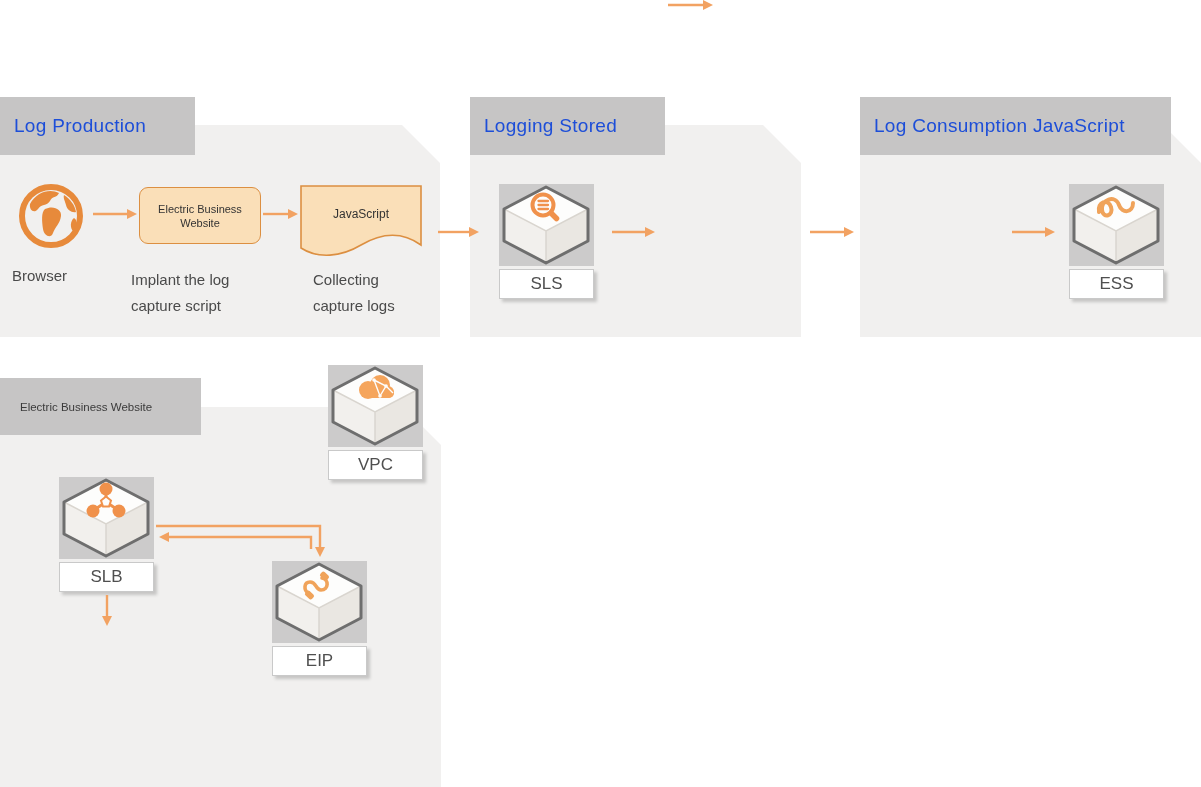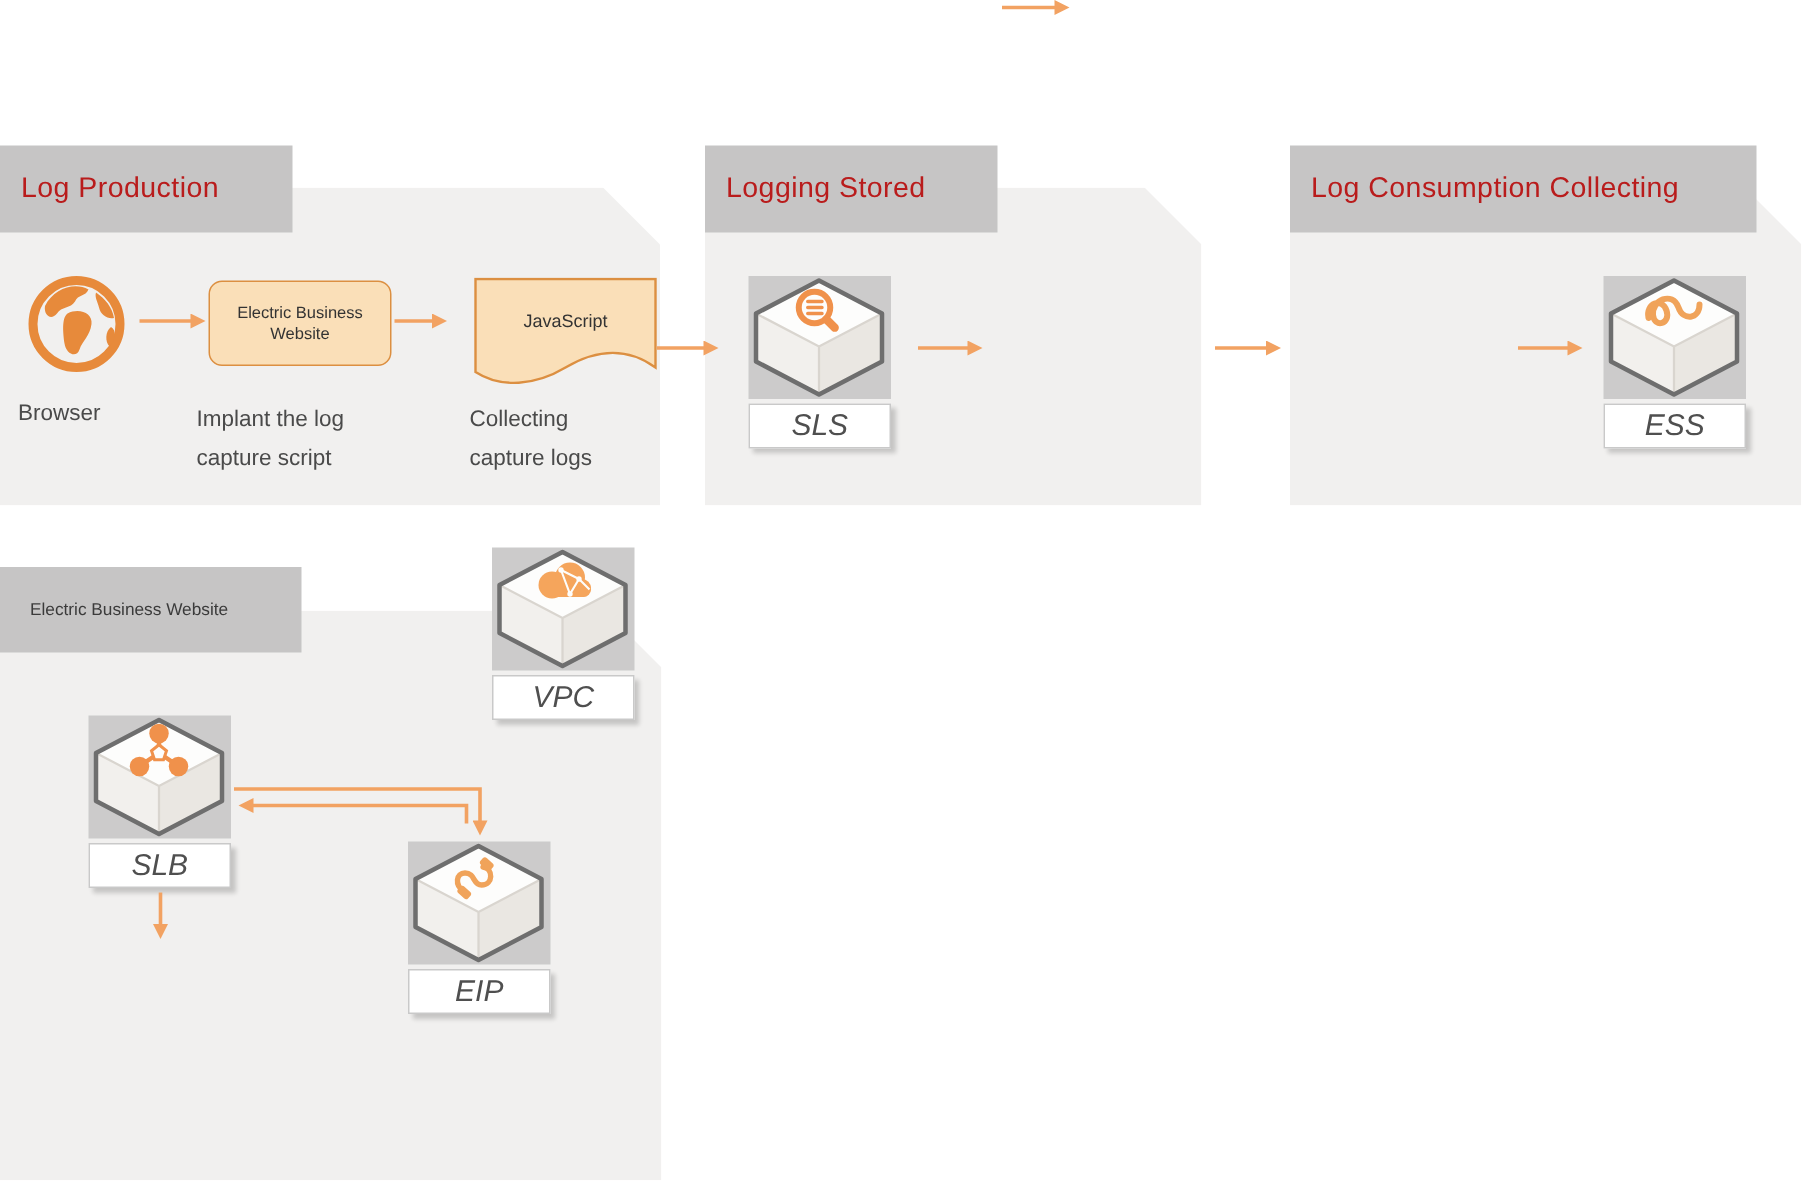--- a/index.html
+++ b/index.html
@@ -2,40 +2,40 @@
 <html><head>
 <meta charset="utf-8">
 <style>
   html,body{margin:0;padding:0;background:#fff;}
   body{font-family:"Liberation Sans", sans-serif;}
   #stage{position:relative;width:1201px;height:787px;overflow:hidden;background:#fff;}
 
   .panel{position:absolute;background:#F1F0EF;z-index:1;
          clip-path:polygon(0 0, calc(100% - 38px) 0, 100% 38px, 100% 100%, 0 100%);}
   .sec-header{position:absolute;background:#C6C5C5;z-index:2;display:flex;align-items:center;}
-  .sec-header.light{color:#b91c1c;font-size:19px;padding-left:14px;letter-spacing:.3px;}
+  .sec-header.light{color:#1d4ed8;font-size:19px;padding-left:14px;letter-spacing:.3px;}
   .sec-header.dark{color:#3B3B3B;font-size:11.5px;padding-left:20px;}
 
   .node{position:absolute;width:95px;z-index:5;}
   .plate{width:95px;height:82px;background:#CCCBCB;position:relative;}
   .hex{position:absolute;left:2px;top:1px;width:90px;height:80px;}
   .nlabel{margin-top:3px;width:93px;height:28px;background:#fff;border:1px solid #C9C9C9;
           box-shadow:3px 3px 3px rgba(0,0,0,0.18);display:flex;align-items:center;justify-content:center;
-          font-size:20px;color:#4F4F4F;font-style:italic;}
+          font-size:17px;color:#4F4F4F;}
 
   .caption{position:absolute;color:#4A4A4A;font-size:15px;line-height:26px;z-index:3;}
 
   .globe{position:absolute;left:17px;top:182px;width:68px;height:68px;z-index:3;}
 
   .ebw-box{position:absolute;left:139px;top:187px;width:122px;height:57px;background:#FADFB8;
            border:1.5px solid #DC8F41;border-radius:9px;display:flex;align-items:center;justify-content:center;
            z-index:3;box-sizing:border-box;}
   .ebw-box .txt{font-size:11px;color:#333;text-align:center;line-height:14px;width:106px;}
 
-  .doc-shape{position:absolute;left:300px;top:185px;width:122px;height:76px;z-index:3;margin-left:16px;}
+  .doc-shape{position:absolute;left:300px;top:185px;width:122px;height:76px;z-index:3;}
   .doc-shape .txt{position:absolute;left:0;top:22px;width:122px;text-align:center;font-size:12px;color:#333;}
 
   svg{display:block;}
   #arrow-overlay{position:absolute;left:0;top:0;width:1201px;height:787px;z-index:6;pointer-events:none;}
 </style>
 </head>
 <body>
 
 <div id="stage">
 
@@ -51,21 +51,21 @@
     </defs>
   </svg>
 
   <div class="panel" style="left:0;top:125px;width:440px;height:212px"></div>
   <div class="panel" style="left:470px;top:125px;width:331px;height:212px"></div>
   <div class="panel" style="left:860px;top:125px;width:341px;height:212px"></div>
   <div class="panel" style="left:0;top:407px;width:441px;height:380px"></div>
 
   <div class="sec-header light" style="left:0;top:97px;width:181px;height:58px">Log Production</div>
   <div class="sec-header light" style="left:470px;top:97px;width:181px;height:58px">Logging Stored</div>
-  <div class="sec-header light" style="left:860px;top:97px;width:297px;height:58px">Log Consumption Collecting</div>
+  <div class="sec-header light" style="left:860px;top:97px;width:297px;height:58px">Log Consumption JavaScript</div>
   <div class="sec-header dark" style="left:0;top:378px;width:181px;height:57px">Electric Business Website</div>
 
   <svg class="globe" viewBox="0 0 68 68">
     <circle cx="34" cy="34" r="29" fill="none" stroke="#E78A3B" stroke-width="6"></circle>
     <path fill="#E78A3B" d="M13,22 C19,10 33,6 42,11 C40,16 35,14 33,19 C30,24 24,22 21,27 C17,32 12,28 13,22 Z"></path>
     <path fill="#E78A3B" d="M28,27 C36,23 45,27 44,34 C43,42 38,45 36,51 C34,57 27,54 26,47 C25,40 24,30 28,27 Z"></path>
     <path fill="#E78A3B" d="M47,13 C53,17 58,23 59,30 C55,31 50,28 49,23 C48,19 46,16 47,13 Z"></path>
     <path fill="#E78A3B" d="M57,36 C61,38 60,45 56,49 C53,46 53,39 57,36 Z"></path>
   </svg>
   <div class="caption" style="left:12px;top:263px;width:78px">Browser</div>

